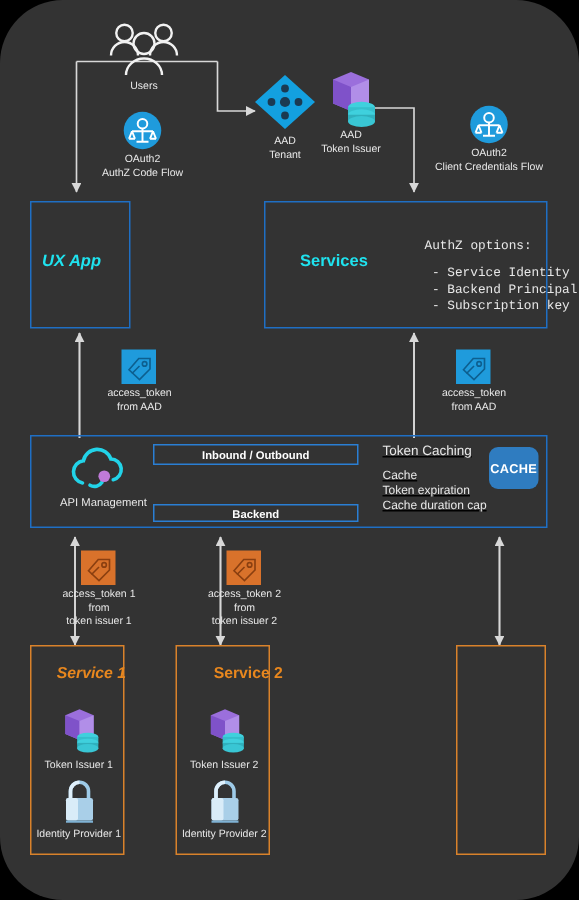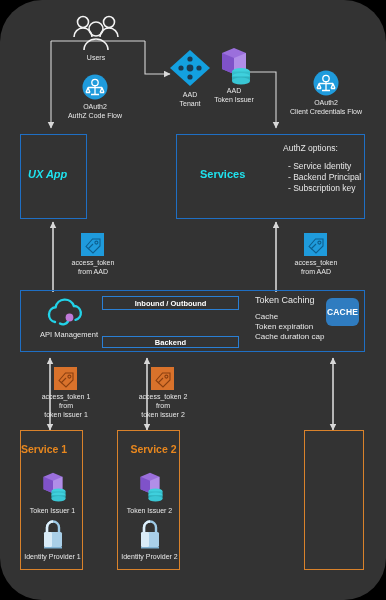--- a/index.html
+++ b/index.html
@@ -143,21 +143,21 @@
     <div class="lbl" style="margin-top:2px;">OAuth2</div>
     <div class="lbl">Client Credentials Flow</div>
   </div>
 
   <div class="abs box-blue" style="left:20px;top:134px;width:67px;height:85px;font-style:italic;">
     <div class="abs box-title-cyan" style="left:7px;top:33px;">UX App</div>
   </div>
 
   <div class="abs box-blue" style="left:176px;top:134px;width:189px;height:85px;">
     <div class="abs box-title-cyan" style="left:23px;top:33px;text-align:center;">Services</div>
-    <div class="abs" style="left:106px;top:8px;">
+    <div class="abs" style="left:106px;top:24px;font-family:Liberation Mono, monospace;">
       <div class="lbl-l">AuthZ options:</div>
       <div style="height:7px;"></div>
       <div class="lbl-l" style="padding-left:5px;">- Service Identity</div>
       <div class="lbl-l" style="padding-left:5px;">- Backend Principal</div>
       <div class="lbl-l" style="padding-left:5px;">- Subscription key</div>
     </div>
   </div>
 
   <div class="abs" style="left:60px;top:233px;width:66px;">
     <svg width="66" height="23" viewBox="0 0 66 23" style="margin:0 auto;">
@@ -199,21 +199,21 @@
     </div>
 
     <div class="abs sub-bar" style="left:81px;top:5px;width:137px;height:14px;">
       <span>Inbound / Outbound</span>
     </div>
 
     <div class="abs sub-bar" style="left:81px;top:45px;width:137px;height:12px;">
       <span>Backend</span>
     </div>
 
-    <div class="abs" style="left:234px;top:4px;">
+    <div class="abs" style="left:234px;top:4px;text-decoration:underline;">
       <div class="lbl-l" style="font-size:9px;">Token Caching</div>
       <div style="height:6px;"></div>
       <div class="lbl-l" style="font-size:8px;line-height:10px;">Cache</div>
       <div class="lbl-l" style="font-size:8px;line-height:10px;">Token expiration</div>
       <div class="lbl-l" style="font-size:8px;line-height:10px;">Cache duration cap</div>
     </div>
 
     <div class="abs cache-chip" style="left:305px;top:7px;width:33px;height:28px;">
       <span>CACHE</span>
     </div>
@@ -241,21 +241,21 @@
         <circle cx="44.4" cy="9.6" r="1.5"></circle>
         <path d="M36,16 L41,11"></path>
       </g>
     </svg>
     <div class="lbl" style="margin-top:2px;">access_token 2</div>
     <div class="lbl">from</div>
     <div class="lbl">token issuer 2</div>
   </div>
 
   <div class="abs box-orange" style="left:20px;top:430px;width:63px;height:140px;">
-    <div class="abs box-title-orange" style="left:0;top:12px;width:63px;text-align:left;">Service 1</div>
+    <div class="abs box-title-orange" style="left:0;top:12px;width:63px;text-align:right;font-style:italic;">Service 1</div>
 
     <div class="abs" style="left:0;top:38px;width:63px;">
       <svg width="44" height="36" viewBox="0 0 56 42" style="margin:0 auto;">
         <path d="M16,8 L28,3 L40,8 L40,24 L28,29 L16,24 Z" fill="#9b6fdc"></path>
         <path d="M16,8 L28,13 L28,29 L16,24 Z" fill="#7f52c9"></path>
         <path d="M28,13 L40,8 L40,24 L28,29 Z" fill="#b18ee8"></path>
         <ellipse cx="35" cy="26.5" rx="9" ry="3.6" fill="#3fd0dd"></ellipse>
         <rect x="26" y="26.5" width="18" height="5" fill="#35bfcc"></rect>
         <ellipse cx="35" cy="31.5" rx="9" ry="3.6" fill="#3fd0dd"></ellipse>
         <rect x="26" y="31.5" width="18" height="4.5" fill="#2fb0bd"></rect>
@@ -270,21 +270,21 @@
         <path d="M9,13 L9,8.5 a6,6 0 0 1 6,-6" fill="none" stroke="#dff0fb" stroke-width="2.4"></path>
         <rect x="6" y="13" width="18" height="15" rx="1.5" fill="#a9cfe8"></rect>
         <rect x="6" y="13" width="8" height="15" rx="1.5" fill="#d9ecf8"></rect>
         <path d="M6,28 L24,28 L24,29.5 L6,29.5 Z" fill="#7fb2d4"></path>
       </svg>
       <div class="lbl" style="margin-top:1px;">Identity Provider 1</div>
     </div>
   </div>
 
   <div class="abs box-orange" style="left:117px;top:430px;width:63px;height:140px;">
-    <div class="abs box-title-orange" style="left:4px;top:12px;width:63px;text-align:center;">Service 2</div>
+    <div class="abs box-title-orange" style="left:16px;top:12px;width:63px;text-align:center;">Service 2</div>
 
     <div class="abs" style="left:0;top:38px;width:63px;">
       <svg width="44" height="36" viewBox="0 0 56 42" style="margin:0 auto;">
         <path d="M16,8 L28,3 L40,8 L40,24 L28,29 L16,24 Z" fill="#9b6fdc"></path>
         <path d="M16,8 L28,13 L28,29 L16,24 Z" fill="#7f52c9"></path>
         <path d="M28,13 L40,8 L40,24 L28,29 Z" fill="#b18ee8"></path>
         <ellipse cx="35" cy="26.5" rx="9" ry="3.6" fill="#3fd0dd"></ellipse>
         <rect x="26" y="26.5" width="18" height="5" fill="#35bfcc"></rect>
         <ellipse cx="35" cy="31.5" rx="9" ry="3.6" fill="#3fd0dd"></ellipse>
         <rect x="26" y="31.5" width="18" height="4.5" fill="#2fb0bd"></rect>

